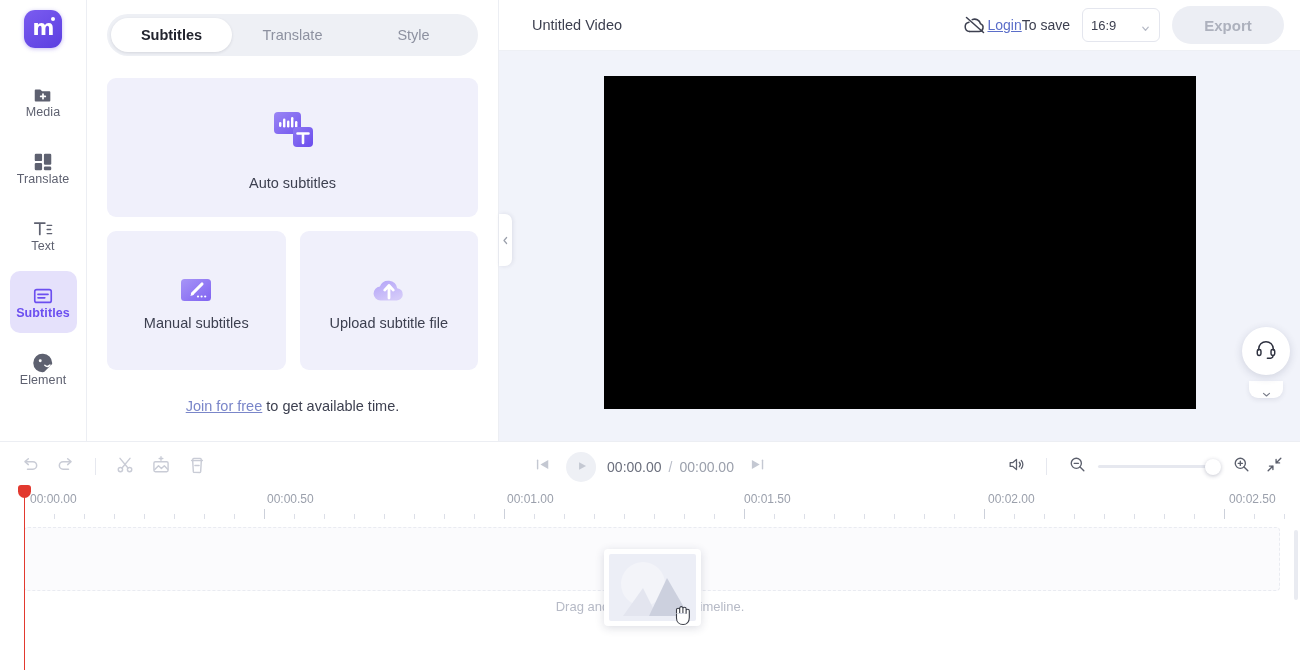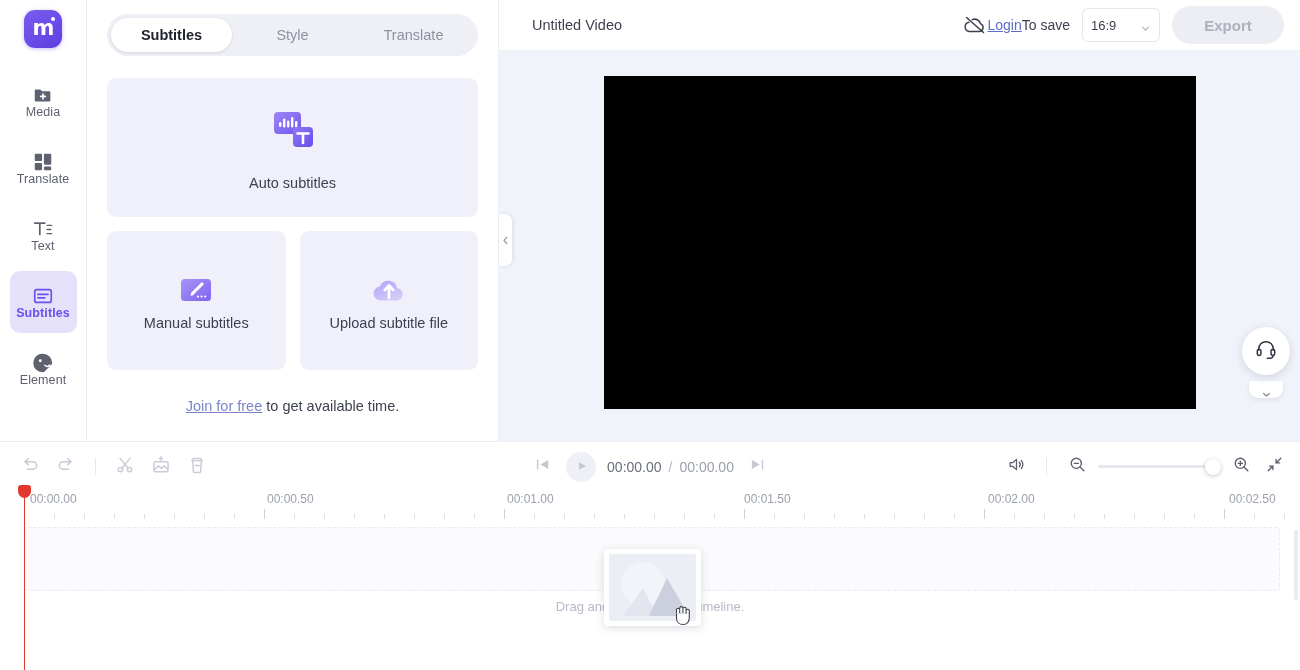--- a/index.html
+++ b/index.html
@@ -285,22 +285,22 @@
             <path d="M14 14.5c1.6 1.5 4 1.3 5.6-.2" stroke="#fff" stroke-width="1.6" fill="none" stroke-linecap="round"></path>
           </svg>
         </span>
         <span class="rail-label">Element</span>
       </div>
     </div>
 
     <div class="panel">
       <div class="tabs">
         <div class="tab active">Subtitles</div>
+        <div class="tab">Translate</div>
         <div class="tab">Style</div>
-        <div class="tab">Translate</div>
       </div>
 
       <div class="card card-auto">
         <span>
           <svg width="50" height="50" viewBox="0 0 50 50" fill="none">
             <defs>
               <linearGradient id="gAuto" x1="0" y1="0" x2="1" y2="1">
                 <stop offset="0%" stop-color="#9b86f5"></stop>
                   <stop offset="100%" stop-color="#7357ee"></stop>
               </linearGradient>

